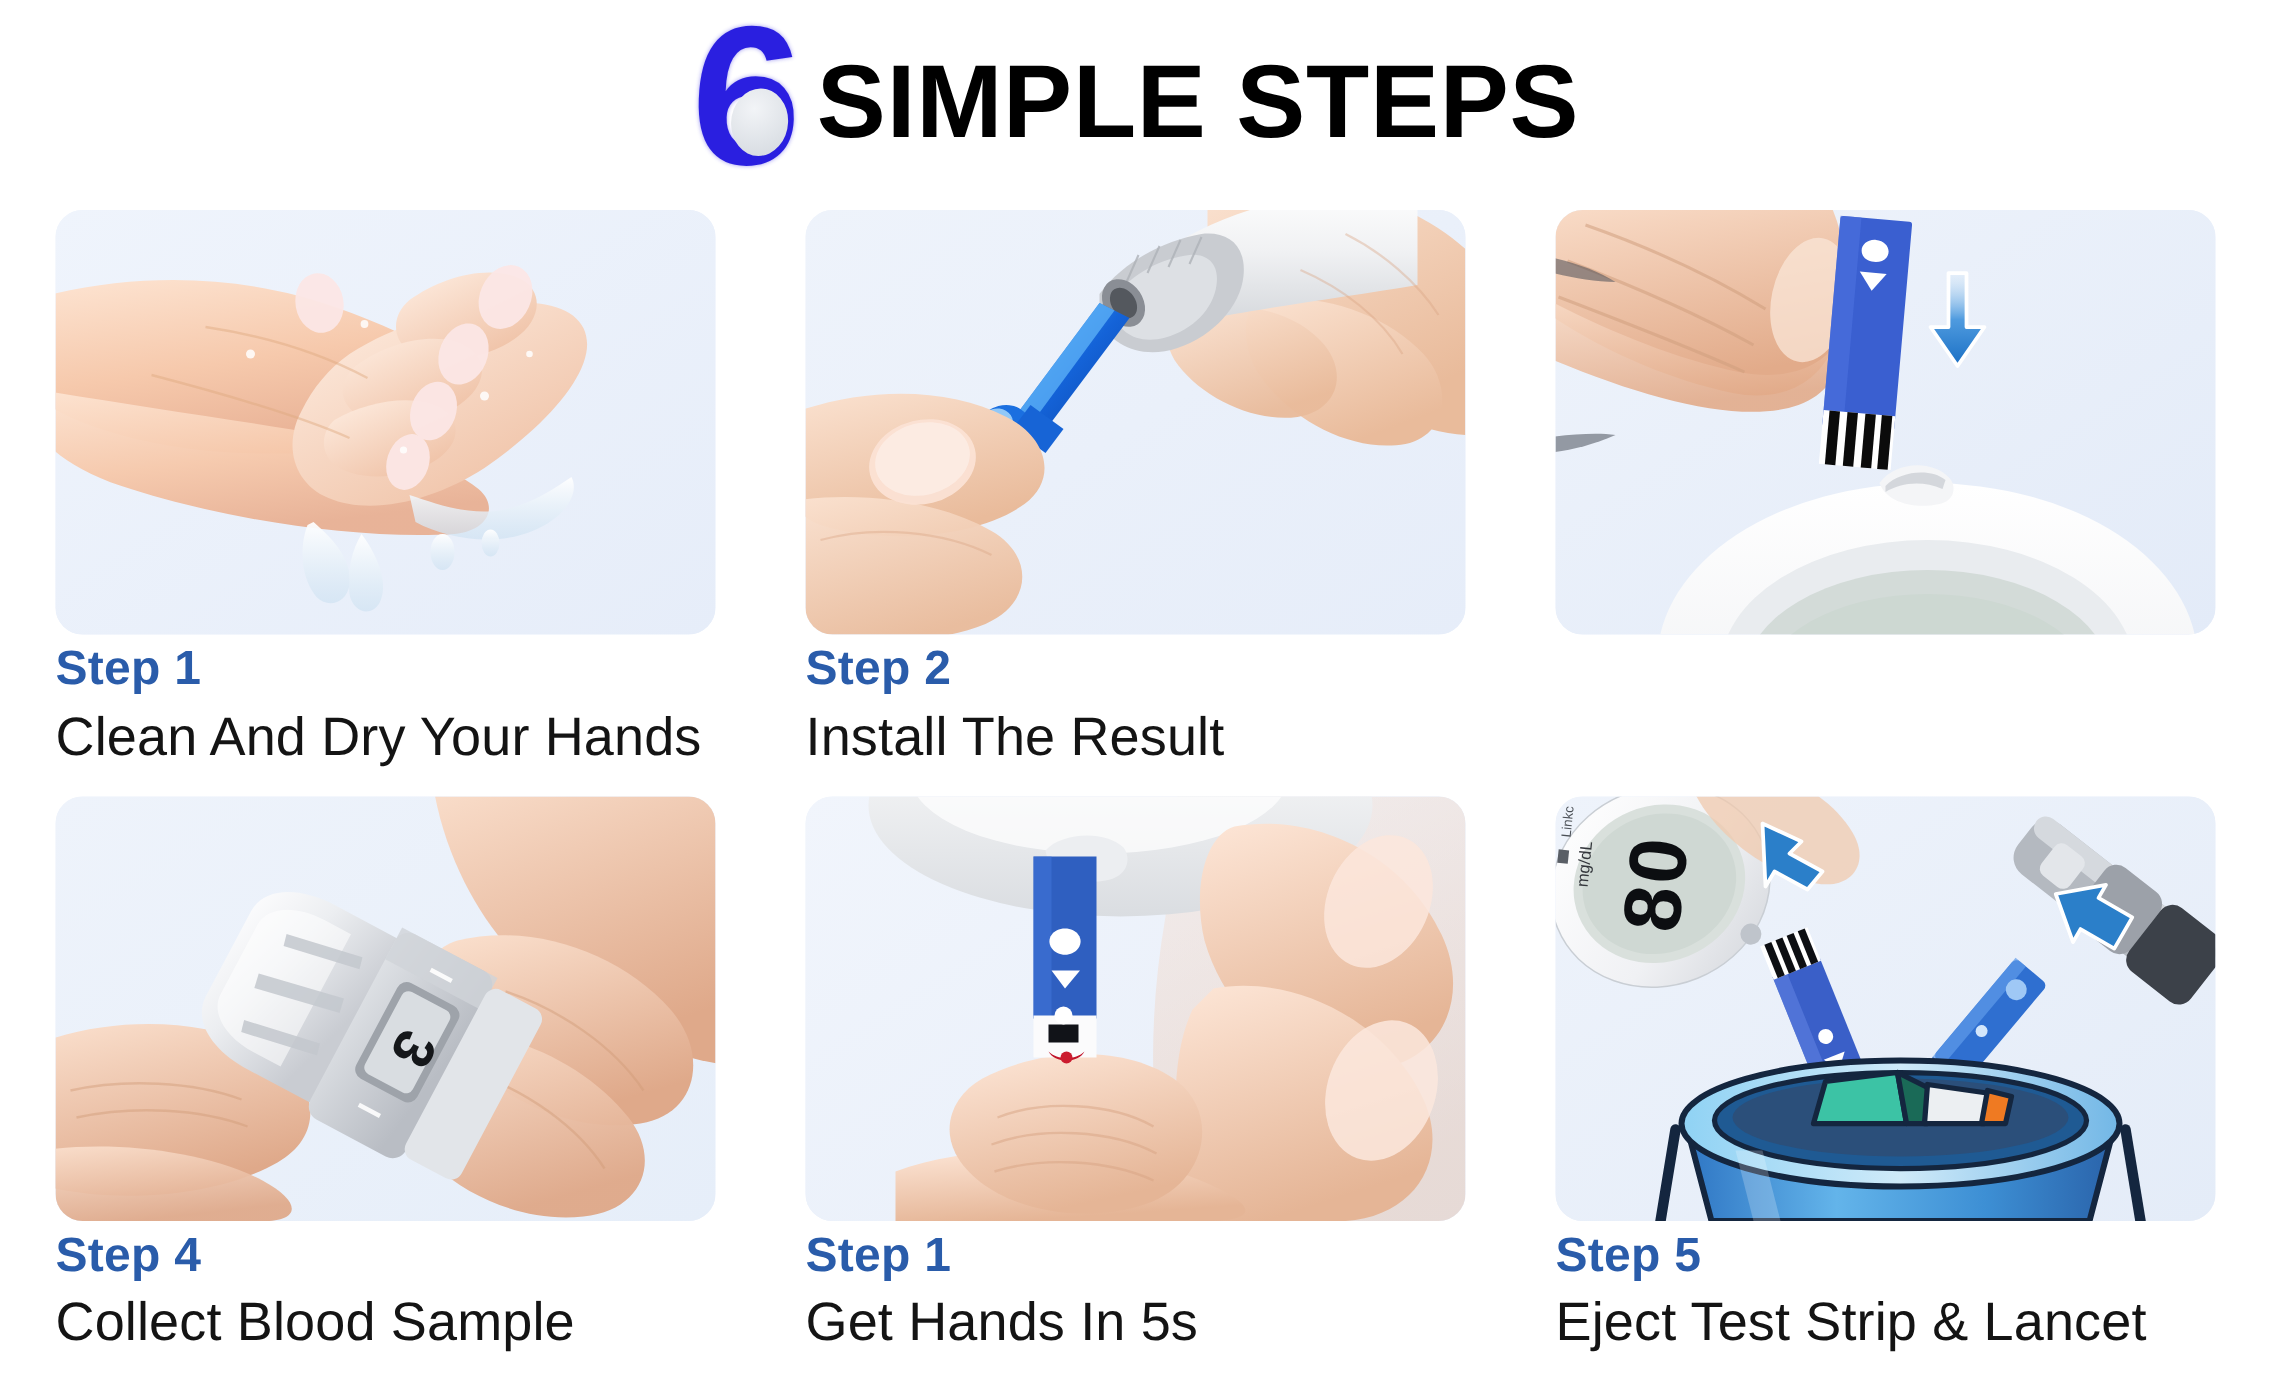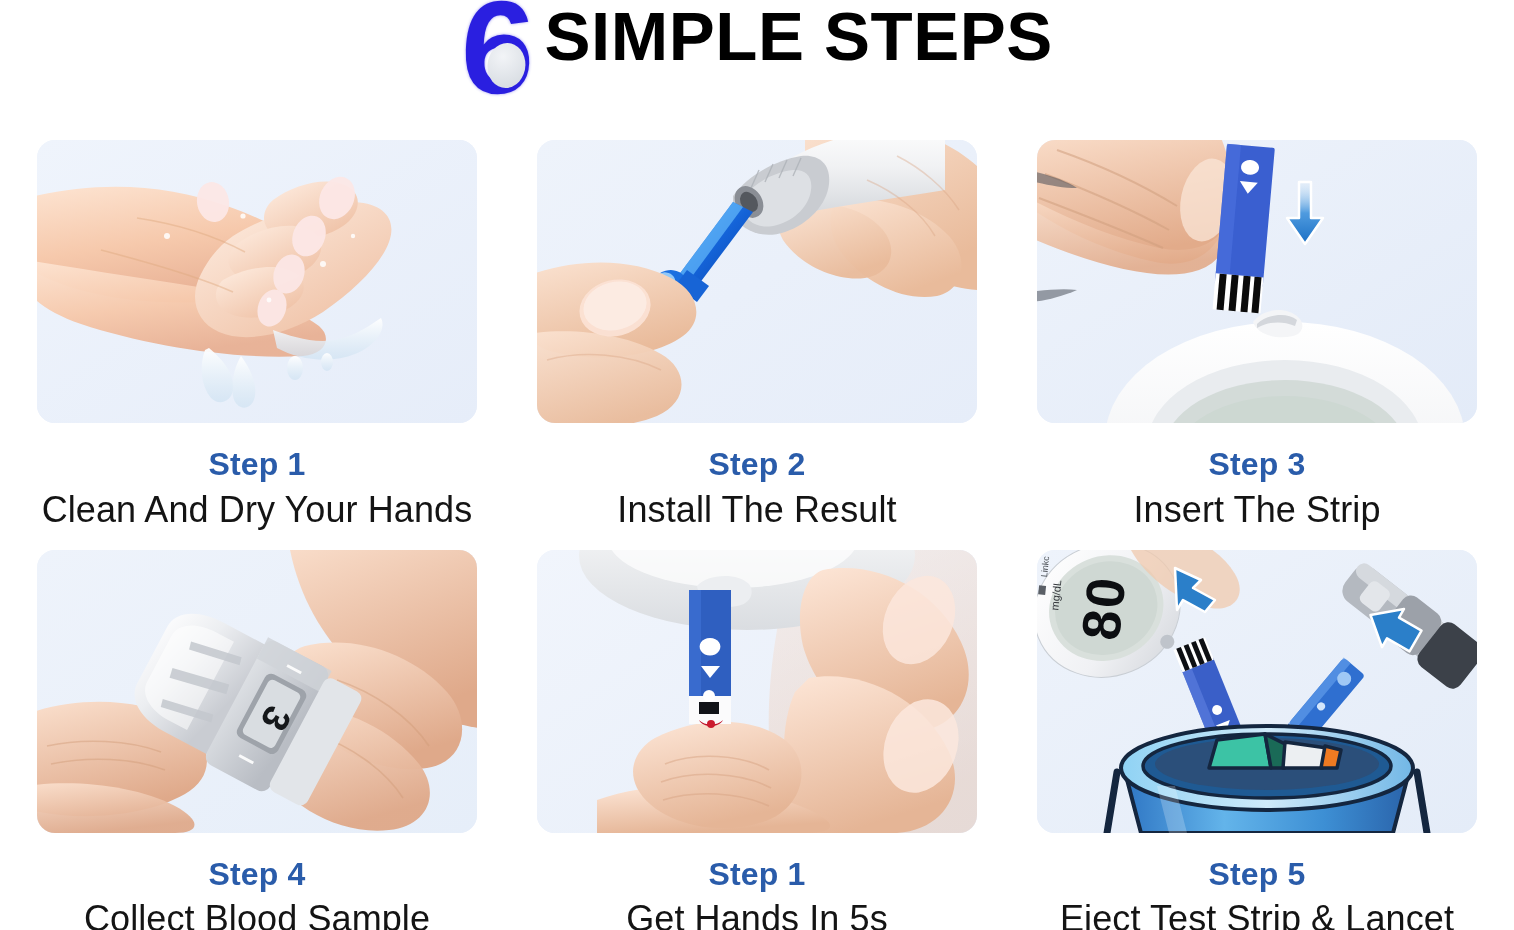--- a/index.html
+++ b/index.html
@@ -12,21 +12,21 @@
     height: 930px;
     font-family: "Liberation Sans", sans-serif;
     overflow: hidden;
     position: relative;
   }
 
   
   .header {
     height: 140px;
     display: flex;
-    align-items: flex-start;
+    align-items: center;
     justify-content: center;
     gap: 14px;
   }
   .big-number {
     position: relative;
     font-family: "Liberation Sans", sans-serif;
     font-weight: bold;
     font-size: 132px;
     line-height: 0.82;
     color: #2a1fe0;
@@ -67,22 +67,21 @@
   }
   .panel {
     position: relative;
     width: 440px;
     height: 283px;
     border-radius: 18px;
     overflow: hidden;
     background: linear-gradient(150deg, #eef3fb 0%, #e7eefa 45%, #eaf0fb 100%);
   }
   .caption {
-    text-align: center;
-    padding-top: 22px;
+    padding-top: 3px;
   }
   .step-title {
     font-size: 32px;
     font-weight: bold;
     color: #2a5caa;
     line-height: 1.24;
     letter-spacing: 0.2px;
   }
   .step-desc {
     font-size: 36px;
@@ -338,24 +337,20 @@
           <ellipse cx="248" cy="306" rx="138" ry="86" fill="#e9ecef"></ellipse>
           <ellipse cx="248" cy="312" rx="122" ry="72" fill="#d3dbd8"></ellipse>
           <ellipse cx="248" cy="318" rx="110" ry="62" fill="#cdd8d2"></ellipse>
 
           <path d="M216 182 C 226 168, 250 166, 262 178 C 268 184, 266 194, 256 196
                    C 238 200, 220 194, 216 182 Z" fill="#f4f5f7"></path>
           <path d="M220 184 C 230 174, 250 172, 260 180 L 258 186 C 244 180, 230 182, 220 188 Z" fill="#c6cad0" opacity="0.7"></path>
         </g>
       </svg>
     </div>
-    <div class="caption">
-      <div class="step-title">Step 3</div>
-      <div class="step-desc">Insert The Strip</div>
-    </div>
   </div>
 
   <div class="step-cell">
     <div class="panel">
       <svg class="art" viewBox="0 0 440 283" preserveAspectRatio="none">
         <defs>
           <linearGradient id="p4bg" x1="0" y1="0" x2="1" y2="1">
             <stop offset="0" stop-color="#eef3fb"></stop>
               <stop offset="1" stop-color="#e6eef9"></stop>
           </linearGradient>

